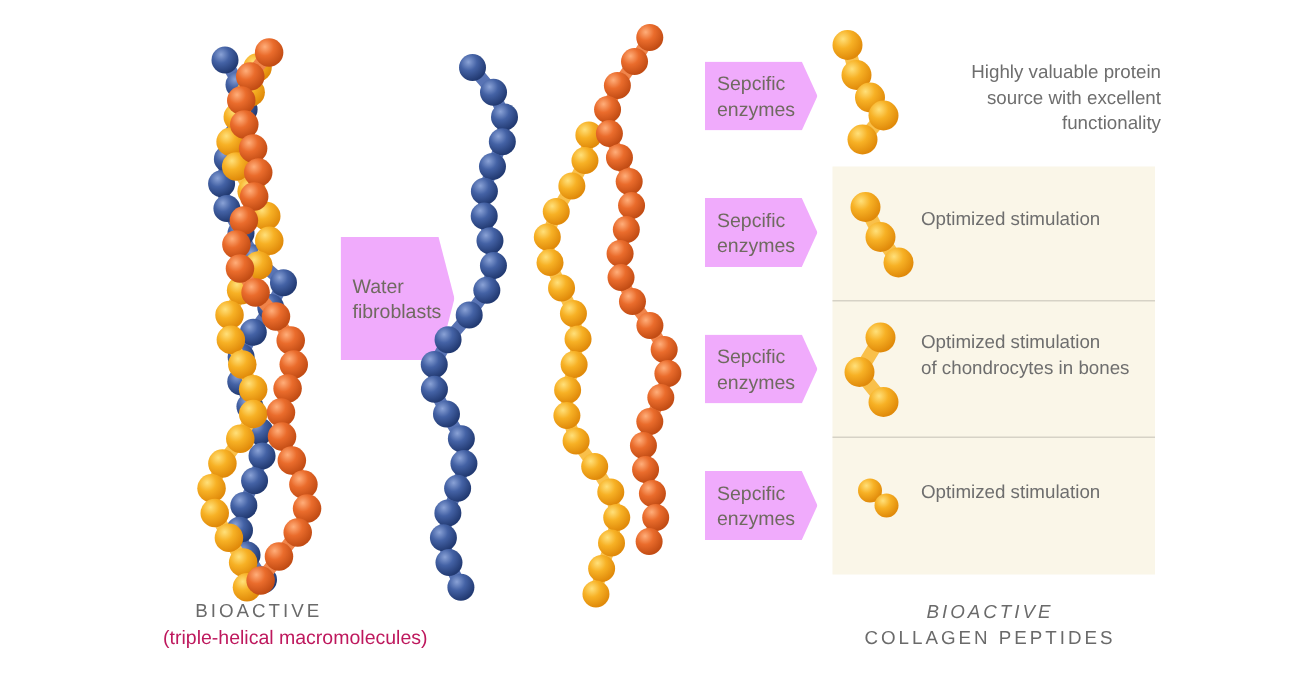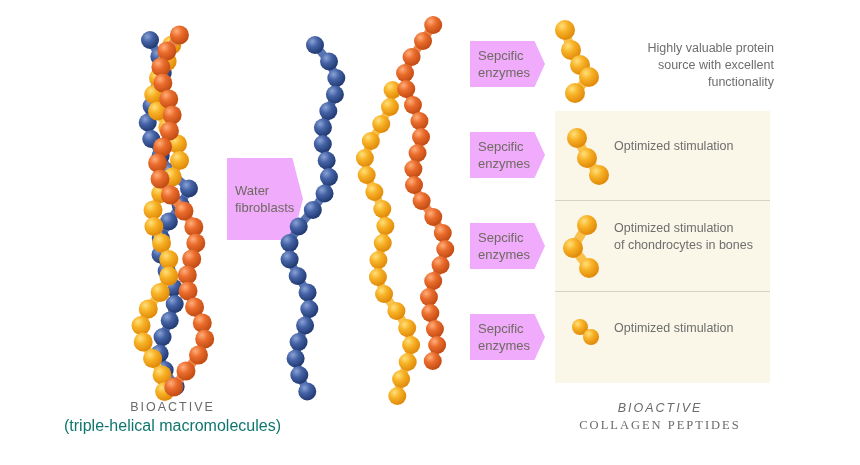--- a/index.html
+++ b/index.html
@@ -43,23 +43,23 @@
   }
   .caption-title {
     position: absolute;
     font-size: 12.5px;
     letter-spacing: 2px;
     color: #6a6a6a;
     text-align: center;
   }
   .caption-sub {
     position: absolute;
-    font-size: 16px;
-    color: #0f766e;
-    text-align: center;
+    font-size: 13px;
+    color: #be185d;
+    text-align: right;
   }
   svg { position: absolute; overflow: visible; }
 </style>
 </head>
 <body>
 
 <svg width="0" height="0" style="position:absolute">
   <defs>
     <radialGradient id="gBlue" cx="35%" cy="30%" r="70%">
       <stop offset="0%" stop-color="#8aa2d6"></stop>
@@ -423,13 +423,13 @@
 </div>
 <div class="desc" style="top:220px;">
   <div>Optimized stimulation</div>
   <div>of chondrocytes in bones</div>
 </div>
 <div class="desc" style="top:320px;">
   <div>Optimized stimulation</div>
 </div>
 
 <div class="caption-title" style="left:560px;top:401px;width:200px;font-style:italic;">BIOACTIVE</div>
-<div class="caption-title" style="left:560px;top:418px;width:200px;font-family:Liberation Serif, serif;">COLLAGEN PEPTIDES</div>
+<div class="caption-title" style="left:560px;top:418px;width:200px;">COLLAGEN PEPTIDES</div>
 
 </body></html>

